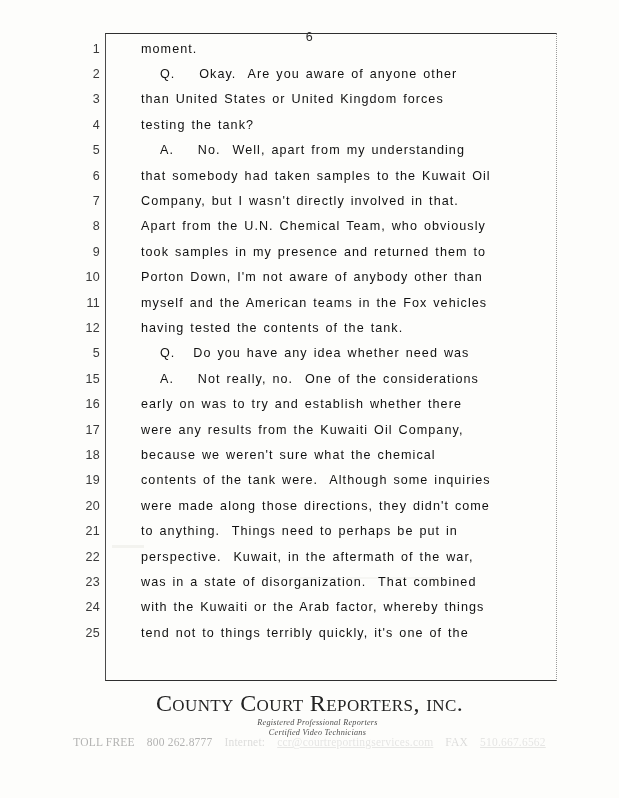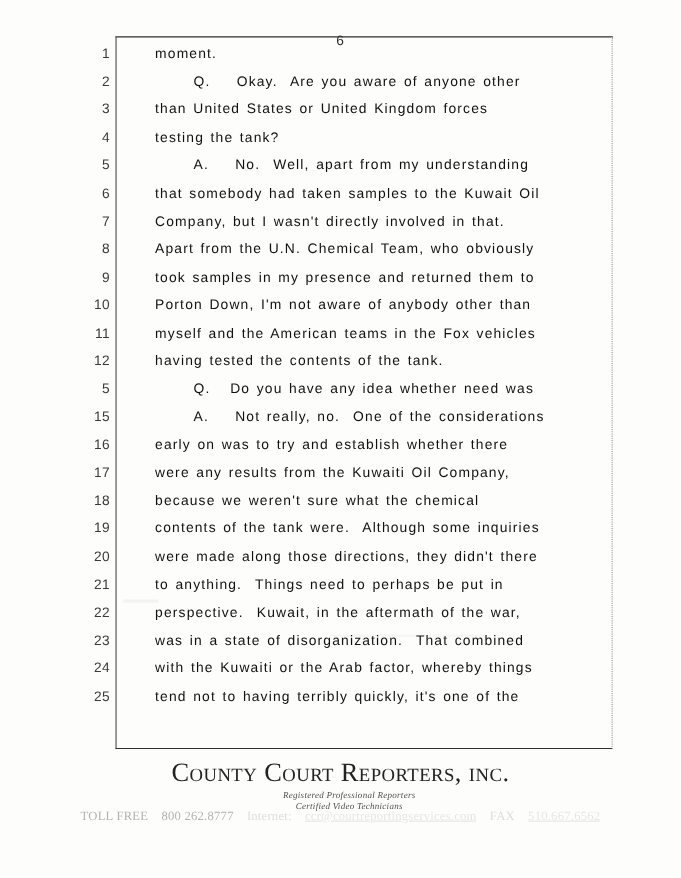--- a/index.html
+++ b/index.html
@@ -76,21 +76,21 @@
   .line-text {
     position: absolute;
     left: 141px;
     width: 410px;
     font-size: 12.6px;
     letter-spacing: 1.05px;
     word-spacing: 1.4px;
     color: #111111;
     white-space: pre;
   }
-  .line-text.indent { left: 176px; }
+  .line-text.indent { left: 160px; }
 
   
   #footer-block {
     position: absolute;
     left: 0;
     top: 690px;
     width: 619px;
     text-align: center;
   }
   #footer-company {
@@ -218,41 +218,41 @@
       <div class="t-line">
         <div class="line-no">18</div>
         <div class="line-text">because we weren't sure what the chemical</div>
       </div>
       <div class="t-line">
         <div class="line-no">19</div>
         <div class="line-text">contents of the tank were.  Although some inquiries</div>
       </div>
       <div class="t-line">
         <div class="line-no">20</div>
-        <div class="line-text">were made along those directions, they didn't there</div>
+        <div class="line-text">were made along those directions, they didn't come</div>
       </div>
       <div class="t-line">
         <div class="line-no">21</div>
         <div class="line-text">to anything.  Things need to perhaps be put in</div>
       </div>
       <div class="t-line">
         <div class="line-no">22</div>
         <div class="line-text">perspective.  Kuwait, in the aftermath of the war,</div>
       </div>
       <div class="t-line">
         <div class="line-no">23</div>
         <div class="line-text">was in a state of disorganization.  That combined</div>
       </div>
       <div class="t-line">
         <div class="line-no">24</div>
         <div class="line-text">with the Kuwaiti or the Arab factor, whereby things</div>
       </div>
       <div class="t-line">
         <div class="line-no">25</div>
-        <div class="line-text">tend not to having terribly quickly, it's one of the</div>
+        <div class="line-text">tend not to things terribly quickly, it's one of the</div>
       </div>
     </div>
 
   <div id="footer-block">
     <div id="footer-company">County Court Reporters, inc.</div>
     <div class="footer-tagline">Registered Professional Reporters</div>
     <div class="footer-tagline">Certified Video Technicians</div>
 
     <div id="footer-contact">
       <span class="seg fade-1">TOLL FREE</span>

